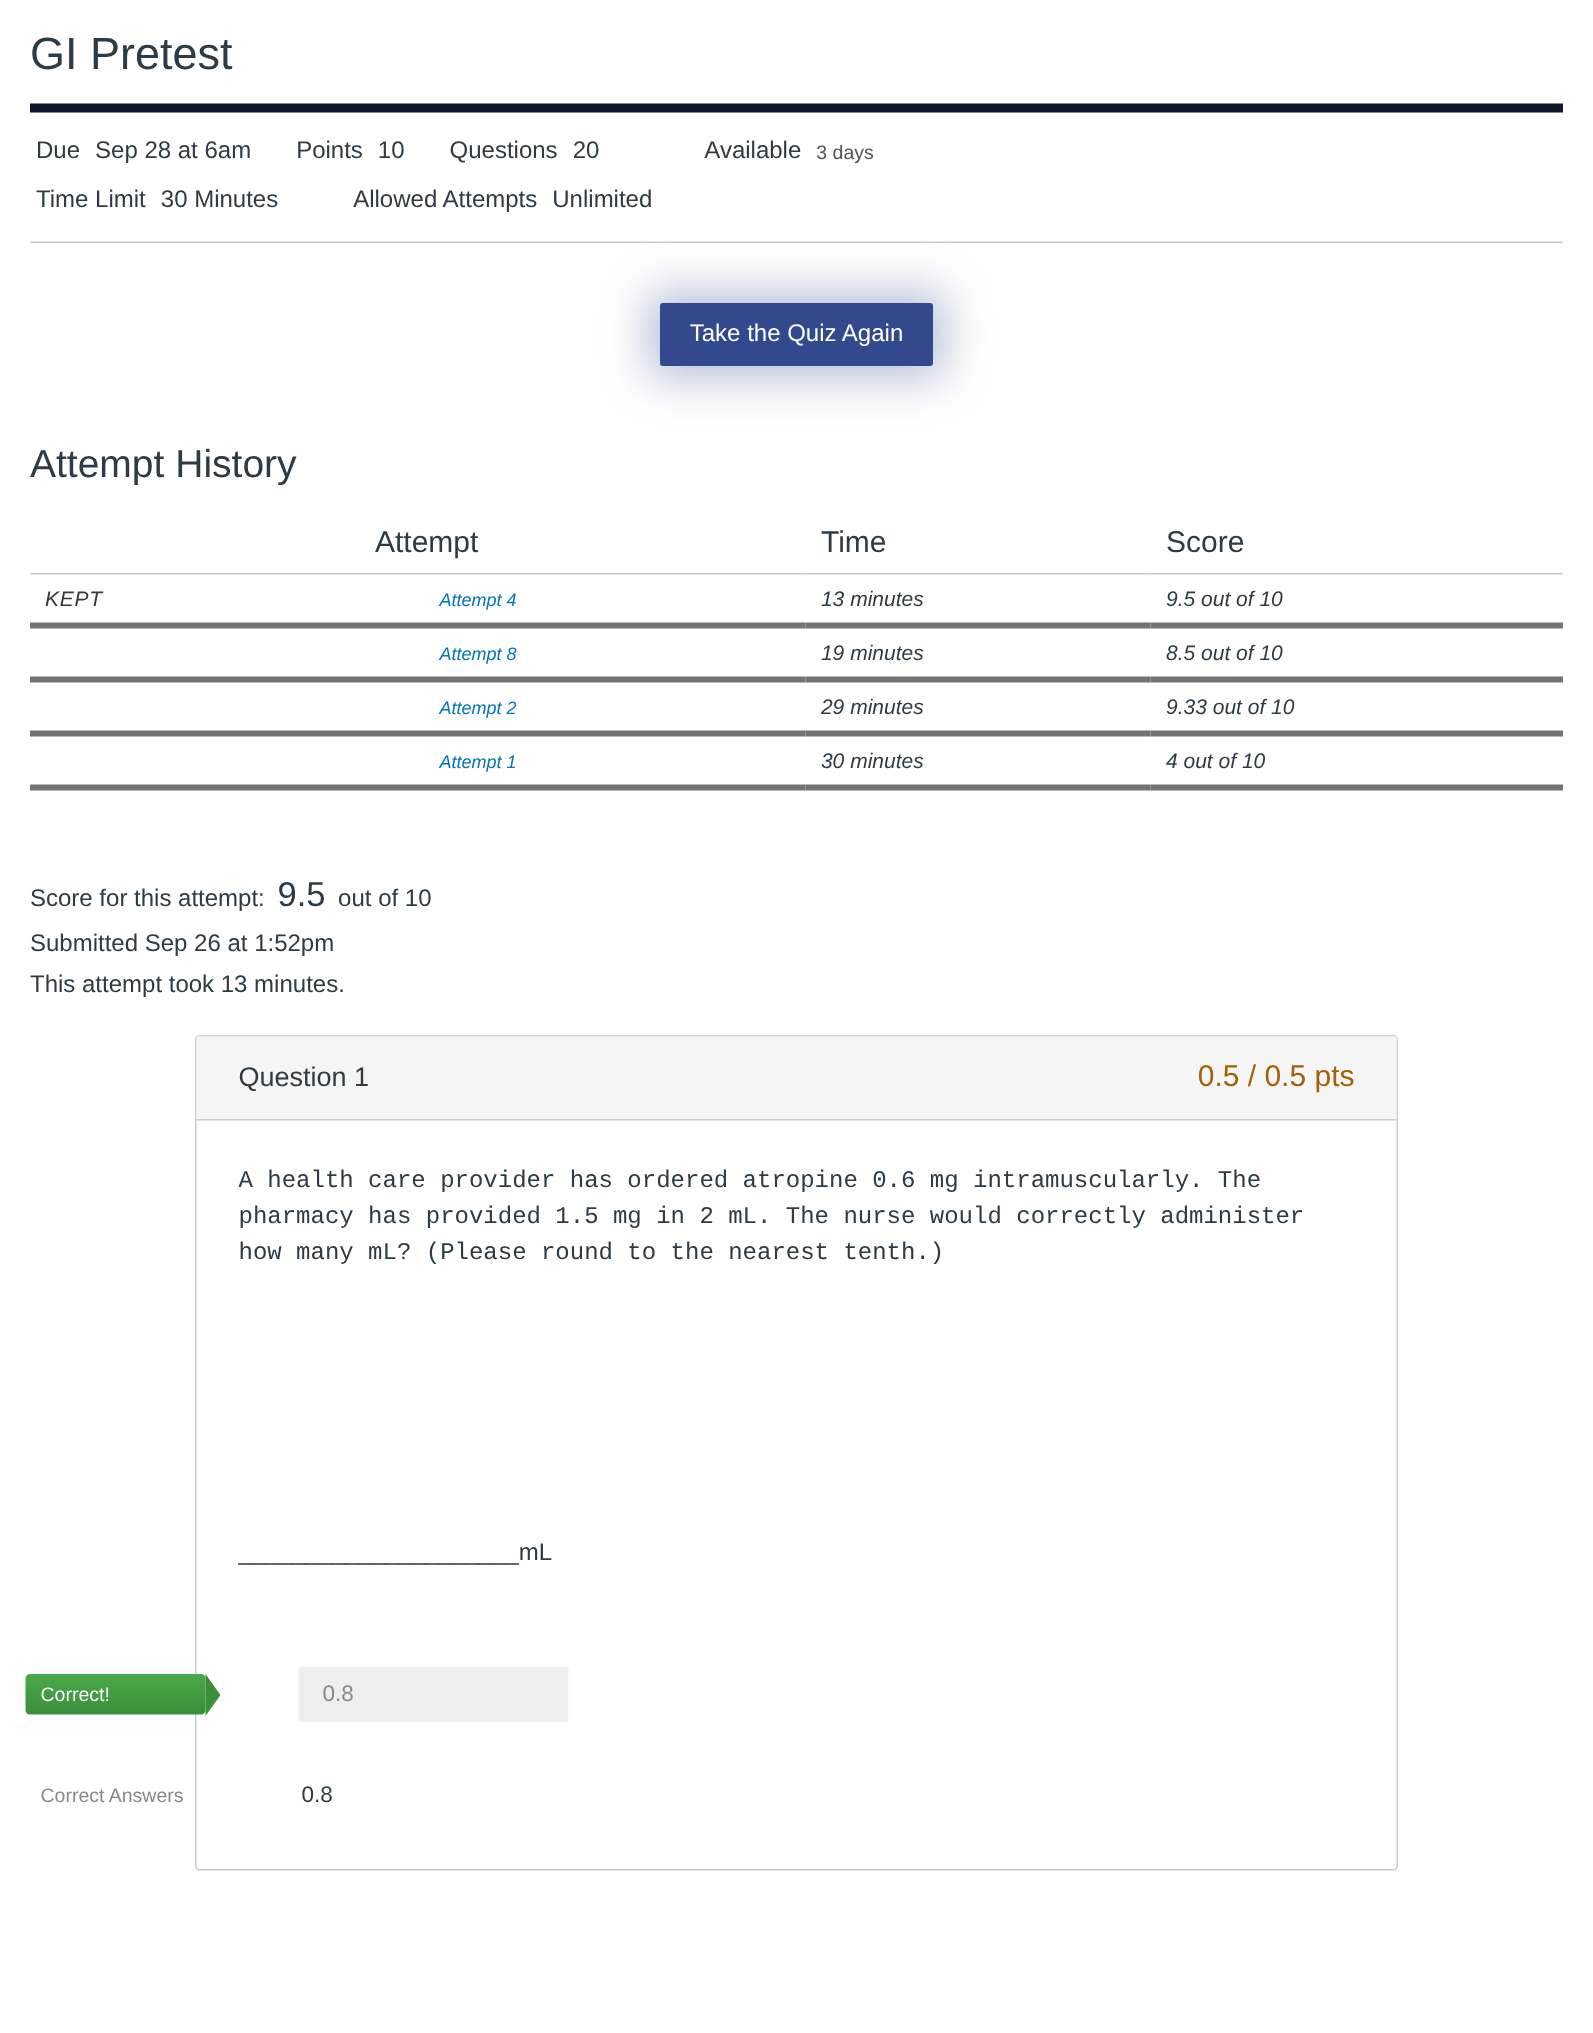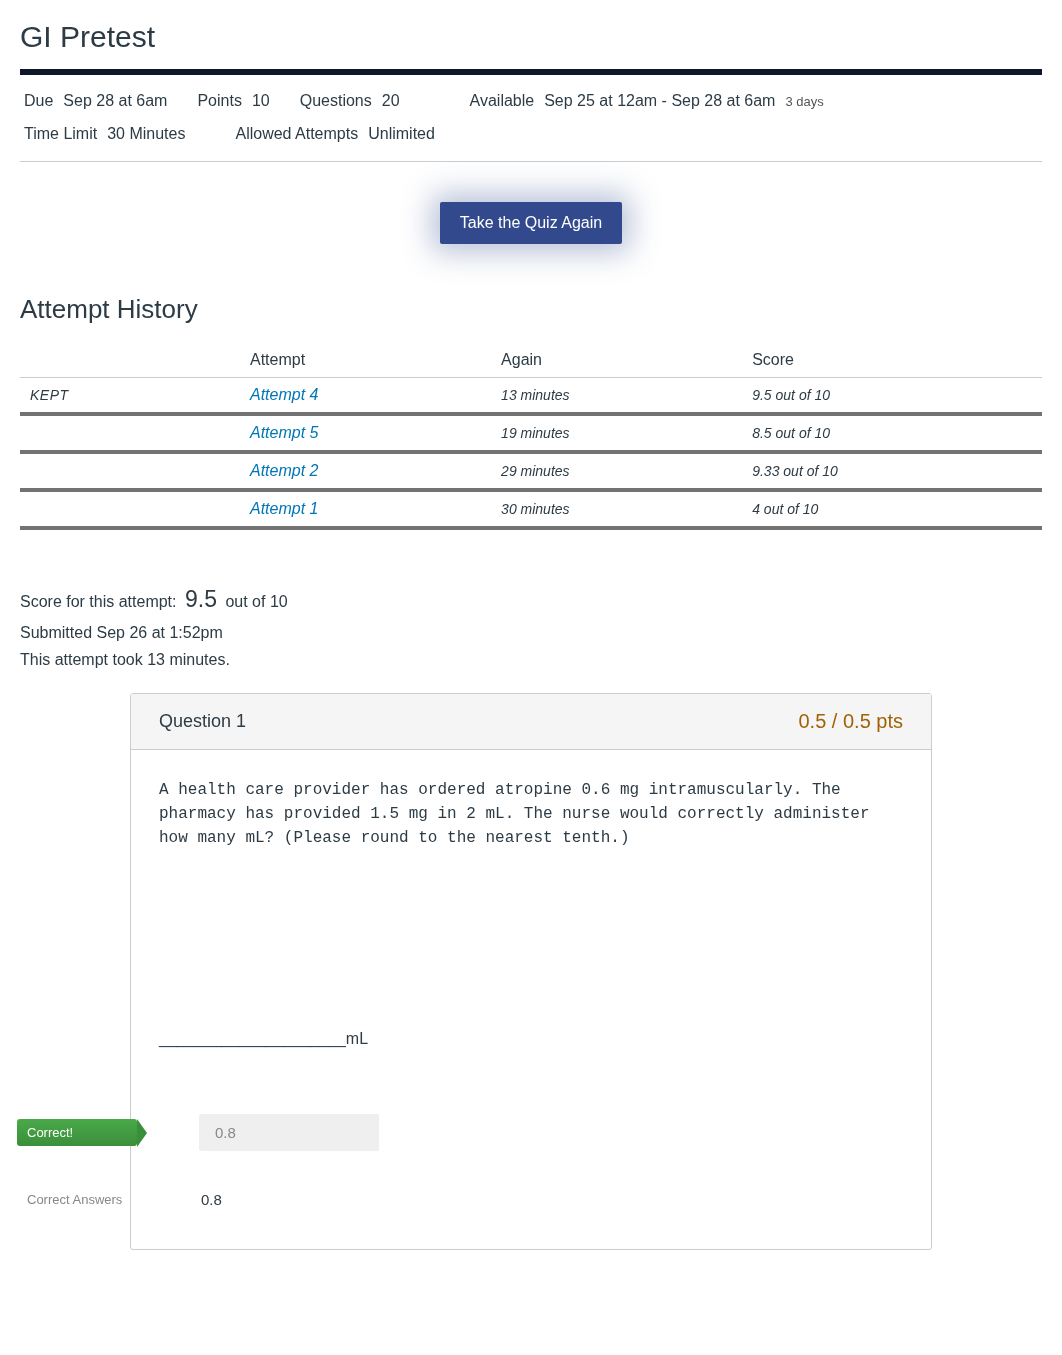--- a/index.html
+++ b/index.html
@@ -68,40 +68,41 @@
       margin-bottom: 18px;
     }
     table.attempts {
       width: 100%;
       border-collapse: collapse;
       margin-bottom: 50px;
     }
     table.attempts th {
       text-align: left;
       font-weight: 400;
-      font-size: 16px;
+      font-size: 20px;
       padding: 8px 10px;
       border-bottom: 1px solid #c7cdd1;
     }
     table.attempts td {
       padding: 8px 10px;
       border-bottom: 4px solid #737373;
       font-size: 14px;
       font-style: italic;
     }
     table.attempts .status-col {
       width: 220px;
       font-size: 14px;
       font-weight: 400;
       letter-spacing: 0.5px;
     }
     table.attempts a.attempt-link {
       color: #0076b6;
       text-decoration: none;
-      font-size: 16px;
+      font-size: 12px;
+      margin-left: 43px;
     }
     .score-summary {
       margin: 30px 0 20px 0;
       line-height: 1.7;
     }
     .score-summary .big-score {
       font-size: 23px;
       padding: 0 4px;
     }
     .question-block {
@@ -209,21 +210,20 @@
     <div class="item">
       <span class="label">Points</span>
       <span class="value">10</span>
     </div>
     <div class="item">
       <span class="label">Questions</span>
       <span class="value">20</span>
     </div>
     <div class="item" style="margin-left:40px;">
       <span class="label">Available</span>
-      <span class="value">Sep 25 at 12am - Sep 28 at 6am</span>
       <span class="days">3 days</span>
     </div>
   </div>
   <div class="row">
     <div class="item">
       <span class="label">Time Limit</span>
       <span class="value">30 Minutes</span>
     </div>
     <div class="item" style="margin-left:20px;">
       <span class="label">Allowed Attempts</span>
@@ -236,34 +236,34 @@
   <button class="take-again-btn">Take the Quiz Again</button>
 </div>
 
 <h2 class="section-title">Attempt History</h2>
 
 <table class="attempts">
   <thead>
     <tr>
       <th class="status-col"></th>
       <th>Attempt</th>
-      <th>Again</th>
+      <th>Time</th>
       <th>Score</th>
     </tr>
   </thead>
   <tbody>
     <tr>
       <td class="status-col">KEPT</td>
       <td><a href="#" class="attempt-link">Attempt 4</a></td>
       <td>13 minutes</td>
       <td>9.5 out of 10</td>
     </tr>
     <tr>
       <td class="status-col"></td>
-      <td><a href="#" class="attempt-link">Attempt 5</a></td>
+      <td><a href="#" class="attempt-link">Attempt 8</a></td>
       <td>19 minutes</td>
       <td>8.5 out of 10</td>
     </tr>
     <tr>
       <td class="status-col"></td>
       <td><a href="#" class="attempt-link">Attempt 2</a></td>
       <td>29 minutes</td>
       <td>9.33 out of 10</td>
     </tr>
     <tr>

